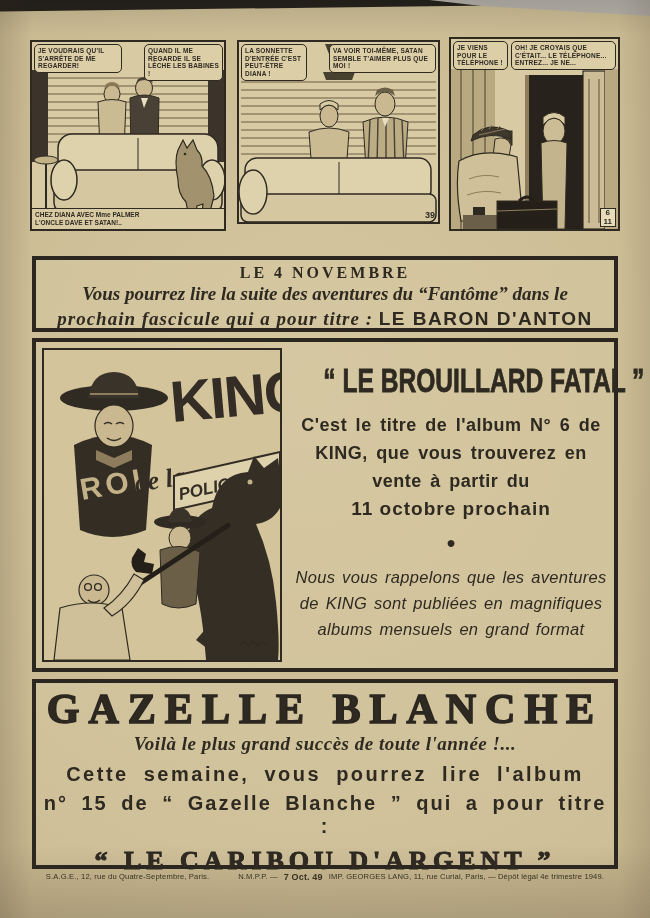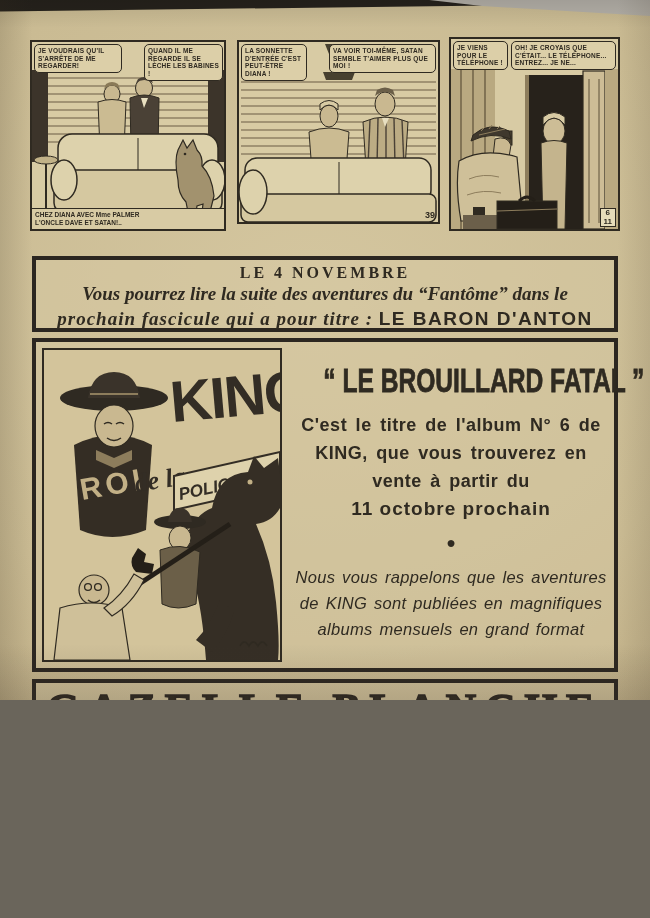--- a/index.html
+++ b/index.html
@@ -3,21 +3,21 @@
 <meta charset="utf-8">
 <style>
   :root{
     --ink:#2f2a21;
     --paper:#c9ba93;
     --panel-paper:#d8cba4;
     --paper-light:#ddd2ac;
   }
   *{margin:0;padding:0;box-sizing:border-box;}
   body{width:650px;height:918px;background:#6a655b;font-family:"Liberation Sans","DejaVu Sans",sans-serif;color:var(--ink);}
-  .page{position:relative;width:650px;height:700px;overflow:hidden;
+  .page{position:relative;width:650px;height:918px;overflow:hidden;
     background:radial-gradient(120% 90% at 48% 42%, #d4c69f 0%, #cabb93 55%, #bfae86 85%, #b1a079 100%);}
   .top-band{position:absolute;top:0;left:0;width:650px;height:16px;background:#26221c;
     clip-path:polygon(0 0,100% 0,100% 22%,0 72%);}
   .top-wedge{position:absolute;top:0;left:410px;width:240px;height:20px;background:#b4b0a8;
     clip-path:polygon(8% 0,100% 0,100% 80%,30% 30%);}
   .vignette{position:absolute;inset:0;pointer-events:none;
     background:linear-gradient(to right, rgba(55,45,30,.16), rgba(0,0,0,0) 5%, rgba(0,0,0,0) 95%, rgba(55,45,30,.12)),
                linear-gradient(to bottom, rgba(0,0,0,.10), rgba(0,0,0,0) 4%, rgba(0,0,0,0) 92%, rgba(60,50,40,.18));}
   
   .panel{position:absolute;background:var(--panel-paper);border:2px solid var(--ink);}

